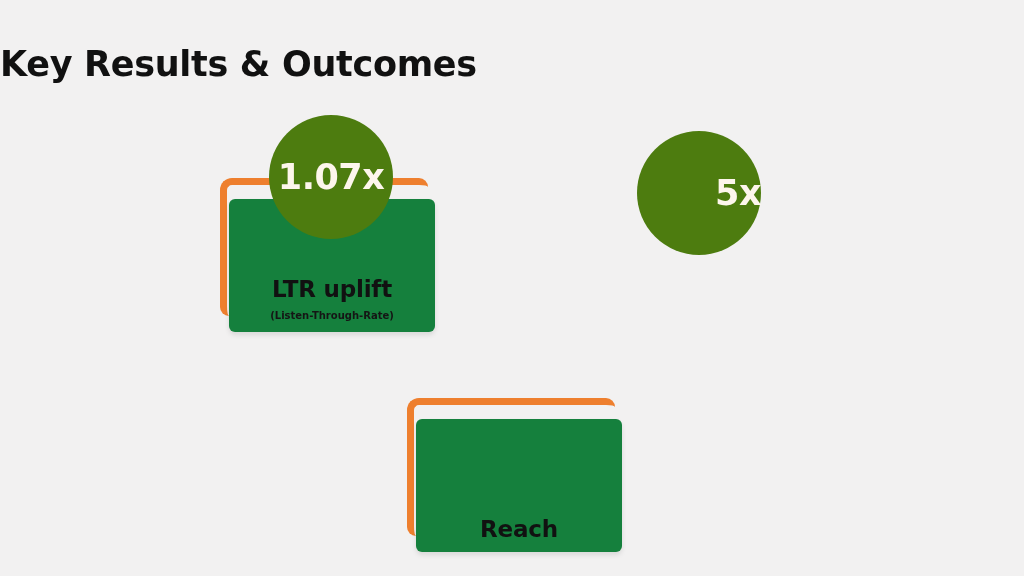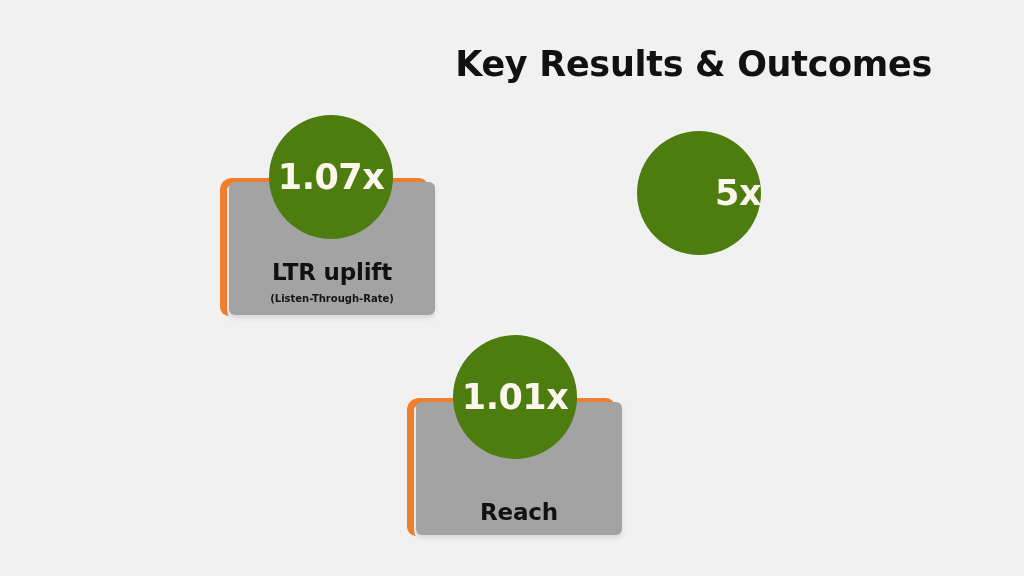--- a/index.html
+++ b/index.html
@@ -20,21 +20,21 @@
     inset: 0;
     width: 1024px;
     height: 576px;
   }
 
   .page-title {
     position: absolute;
     top: 44px;
     left: 0;
     width: 932px;
-    text-align: right;
+    text-align: left;
     font-size: 35px;
     font-weight: bold;
     letter-spacing: -0.3px;
     color: #111111;
     font-family: "DejaVu Sans", "Liberation Sans", sans-serif;
   }
 
   
   .stat-card {
     position: absolute;
@@ -54,24 +54,24 @@
     border-left: 7px solid #ee7f2e;
     border-top-left-radius: 12px;
     border-top-right-radius: 9px;
     border-bottom-left-radius: 9px;
   }
 
   
   .card-body {
     position: absolute;
     left: 9px;
-    top: 4px;
+    top: 21px;
     width: 206px;
     height: 133px;
-    background: #a3a3a3;
+    background: #15803d;
     border-radius: 6px;
     box-shadow: 0 3px 5px rgba(0,0,0,0.10);
   }
 
   .card-text {
     position: absolute;
     left: 0;
     right: 0;
     bottom: 10px;
     text-align: center;
@@ -159,17 +159,14 @@
 
   <div class="stat-card" id="card-3">
     <div class="card-frame"></div>
     <div class="card-body">
       <div class="card-text">
         <div class="card-label">Reach</div>
 
       </div>
     </div>
   </div>
-  <div class="value-bubble" id="bubble-3">
-    <span class="value-text">1.01x</span>
-  </div>
 
 </div>
 
 </body></html>

